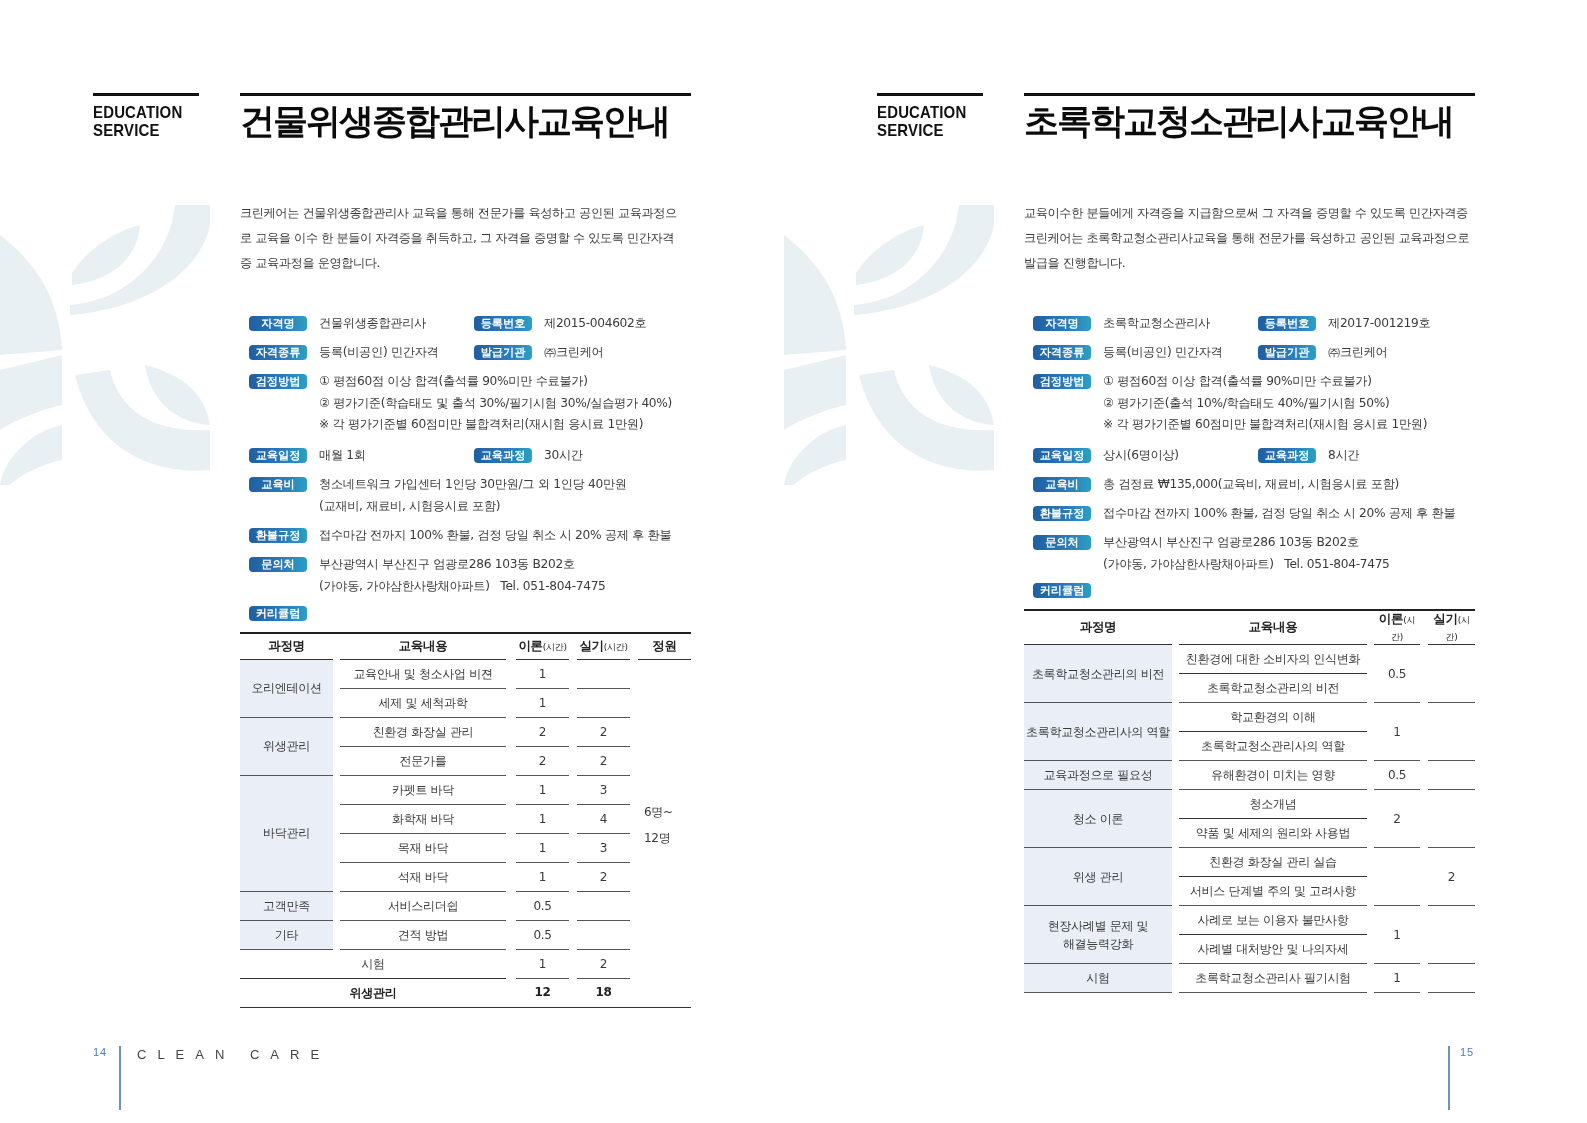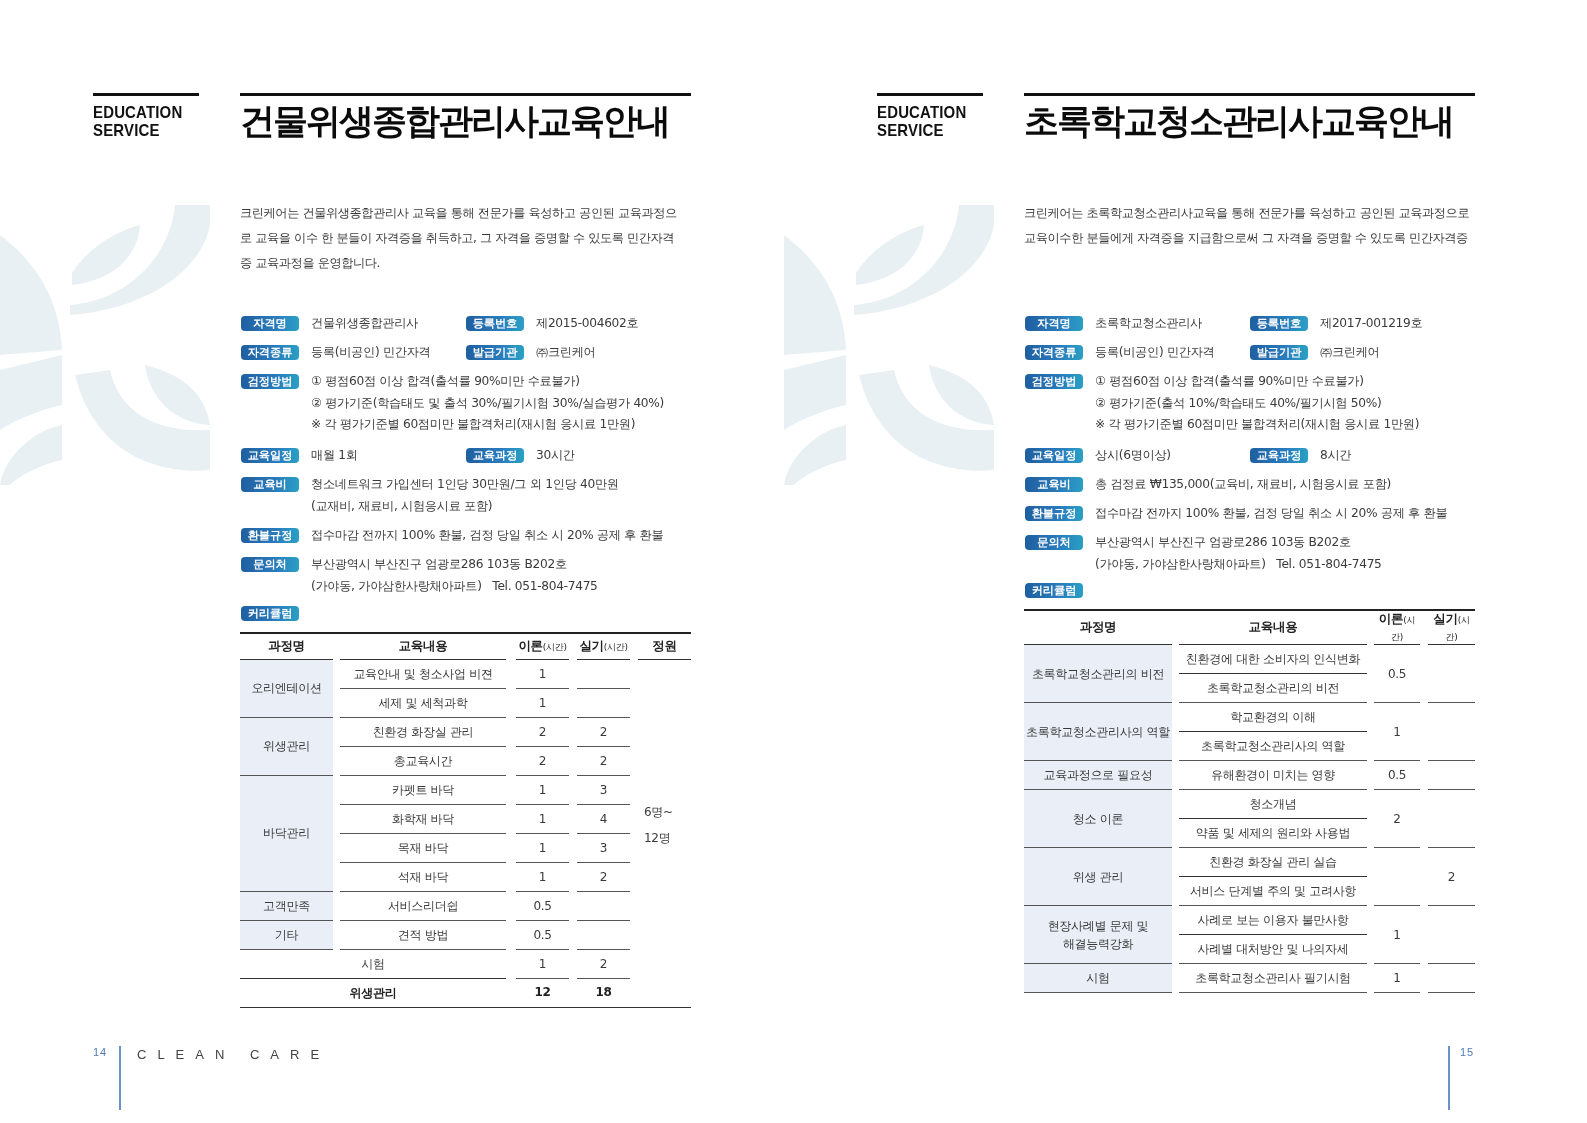--- a/index.html
+++ b/index.html
@@ -14,21 +14,21 @@
 
   .section-rule { position: absolute; top: 93px; height: 3px; background: #111; }
   .edu-label { position: absolute; top: 104px; font-family: "Liberation Sans", sans-serif; font-weight: 700;
     font-size: 17px; line-height: 18px; color: #111; transform: scaleX(0.88); transform-origin: left top; letter-spacing: 0.2px; }
   .page-title { position: absolute; top: 98px; font-family: "DejaVu Sans", sans-serif; font-weight: 700; font-size: 35px;
     color: #0b0b0b; letter-spacing: -2px; white-space: nowrap; }
 
   .intro { position: absolute; top: 201px; font-size: 12.2px; line-height: 25px; color: #3a3a3a; letter-spacing: -0.4px; }
 
   .info { position: absolute; font-size: 12.2px; color: #3a3a3a; letter-spacing: -0.3px; }
-  .row { position: absolute; left: 0; display: flex; align-items: flex-start; }
+  .row { position: absolute; left: 8px; display: flex; align-items: flex-start; }
   .badge { display: inline-block; width: 58px; height: 15px; border-radius: 4px; color: #fff; font-size: 11.2px; font-weight: 700;
     text-align: center; line-height: 15px; letter-spacing: 0;
     background: linear-gradient(90deg, #1f5fa0 0%, #2a7cbd 60%, #2aa0c4 100%); flex: none; }
   .val { margin-left: 12px; line-height: 21px; margin-top: -3px; white-space: nowrap; }
   .val.multi { line-height: 21.5px; }
 
   table.cur { position: absolute; border-collapse: separate; border-spacing: 0; font-size: 12px; color: #3a3a3a; letter-spacing: -0.3px; }
   table.cur th { font-weight: 700; color: #222; font-size: 12.5px; text-align: center; height: 26px; border-bottom: 1px solid #333; }
   table.cur th small { font-size: 9px; font-weight: 400; }
   table.cur td { text-align: center; height: 29px; }
@@ -177,21 +177,21 @@
           <td class="gapcell"></td>
           <td class="cellline">친환경 화장실 관리</td>
           <td class="gapcell"></td>
           <td class="cellline">2</td>
           <td class="gapcell"></td>
           <td class="cellline">2</td>
           <td class="gapcell"></td>
         </tr>
         <tr>
           <td class="gapcell"></td>
-          <td class="cellline">총교육시간</td>
+          <td class="cellline">전문가를</td>
           <td class="gapcell"></td>
           <td class="cellline">2</td>
           <td class="gapcell"></td>
           <td class="cellline">2</td>
           <td class="gapcell"></td>
         </tr>
         <tr>
           <td class="hl cellline" rowspan="4">바닥관리</td>
           <td class="gapcell"></td>
           <td class="cellline">카펫트 바닥</td>
@@ -290,22 +290,23 @@
 
   <div class="section-rule" style="left:83px; width:106px;"></div>
   <div class="section-rule" style="left:230px; width:451px;"></div>
   <div class="edu-label" style="left:83px;">
     <div>EDUCATION</div>
     <div>SERVICE</div>
   </div>
   <div class="page-title" style="left:230px;">초록학교청소관리사교육안내</div>
 
   <div class="intro" style="left:230px;">
+    <div>교육이수한 분들에게 자격증을 지급함으로써 그 자격을 증명할 수 있도록 민간자격증</div>
     <div>크린케어는 초록학교청소관리사교육을 통해 전문가를 육성하고 공인된 교육과정으로</div>
-    <div>교육이수한 분들에게 자격증을 지급함으로써 그 자격을 증명할 수 있도록 민간자격증</div>
+    <div>발급을 진행합니다.</div>
   </div>
 
   <div class="info" style="left:231px; top:316px; width:460px;">
     <div class="row" style="top:0;">
       <span class="badge">자격명</span>
       <span class="val" style="width:155px;">초록학교청소관리사</span>
       <span class="badge">등록번호</span>
       <span class="val">제2017-001219호</span>
     </div>
     <div class="row" style="top:29px;">

